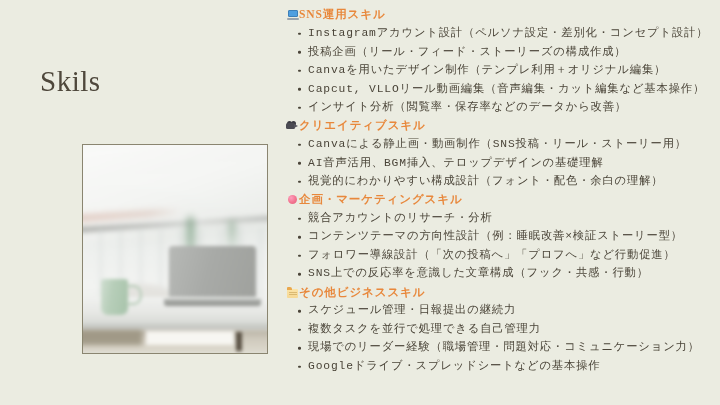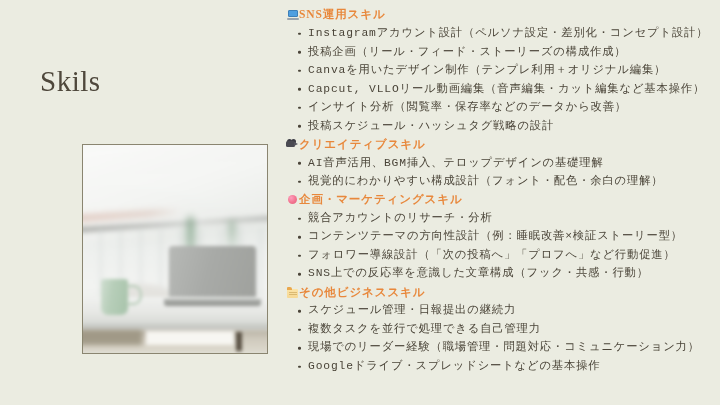--- a/index.html
+++ b/index.html
@@ -459,37 +459,37 @@
             </span>
         </span>
         <span class="g-label">SNS運用スキル</span>
       </div>
       <ul class="bullets">
         <li>Instagramアカウント設計（ペルソナ設定・差別化・コンセプト設計）</li>
         <li>投稿企画（リール・フィード・ストーリーズの構成作成）</li>
         <li>Canvaを用いたデザイン制作（テンプレ利用＋オリジナル編集）</li>
         <li>Capcut, VLLOリール動画編集（音声編集・カット編集など基本操作）</li>
         <li>インサイト分析（閲覧率・保存率などのデータから改善）</li>
-        <li>投稿スケジュール・ハッシュタグ戦略の設計</li>
       </ul>
     </div>
 
     <div class="skill-group">
       <div class="group-heading">
         <span class="g-icon">
           <span class="icon-camera">
               <span class="reel1"></span>
               <span class="reel2"></span>
               <span class="body"></span>
               <span class="lens"></span>
             </span>
         </span>
         <span class="g-label">クリエイティブスキル</span>
       </div>
       <ul class="bullets">
+        <li>Canvaによる静止画・動画制作（SNS投稿・リール・ストーリー用）</li>
         <li>AI音声活用、BGM挿入、テロップデザインの基礎理解</li>
         <li>視覚的にわかりやすい構成設計（フォント・配色・余白の理解）</li>
       </ul>
     </div>
 
     <div class="skill-group">
       <div class="group-heading">
         <span class="g-icon">
           <span class="icon-dot-pink"></span>
         </span>

